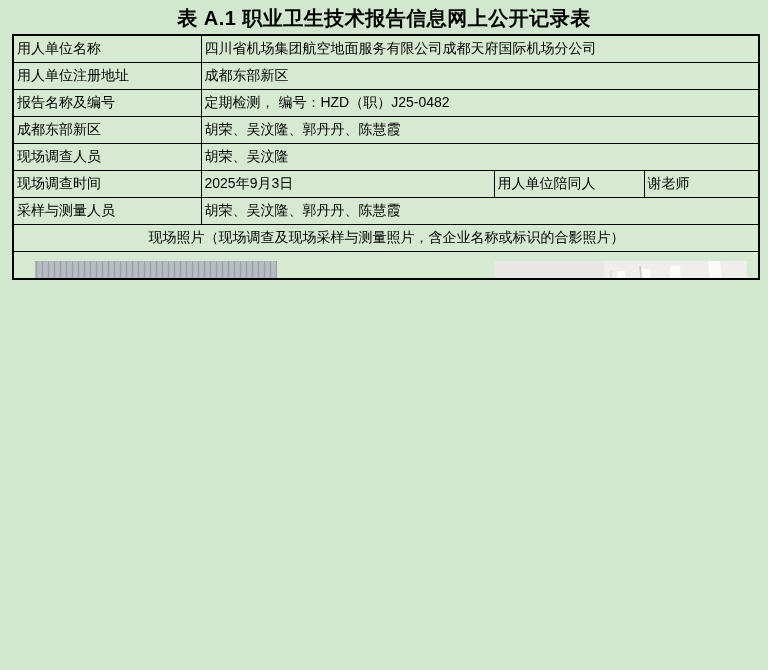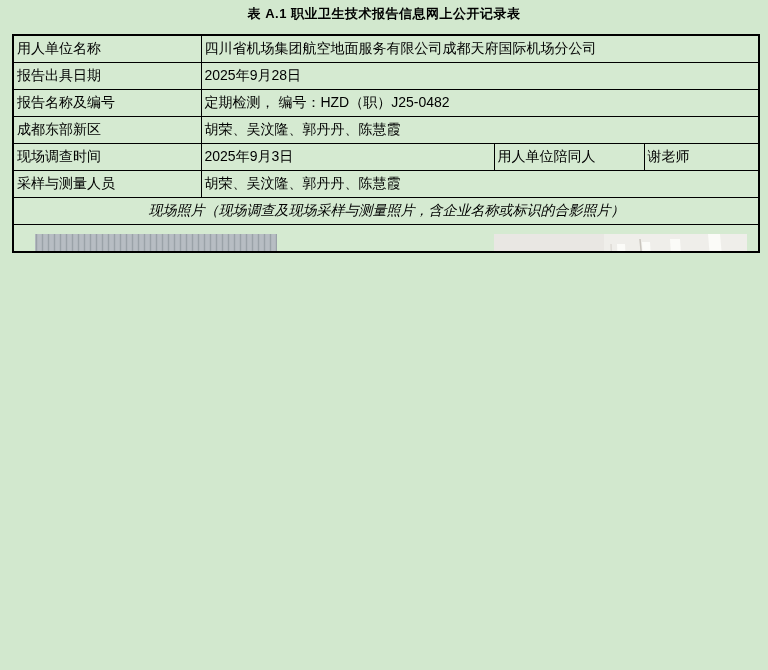--- a/index.html
+++ b/index.html
@@ -7,21 +7,21 @@
     width:768px;height:670px;
     background:#d2e8ce;
     font-family:"Liberation Sans","DejaVu Sans",sans-serif;
     color:#000;
     position:relative;
     overflow:hidden;
   }
   .stage{position:absolute;inset:0;width:768px;height:670px;}
   .doc-title{
     position:absolute;top:5px;left:0;width:768px;
-    text-align:center;font-size:13px;font-weight:bold;
+    text-align:center;font-size:20px;font-weight:bold;
     letter-spacing:0.5px;
   }
   table.record{
     position:absolute;left:12px;top:34px;
     width:746px;
     border-collapse:collapse;
     border:2px solid #000;
     table-layout:fixed;
     background:#d5ead1;
   }
@@ -31,21 +31,20 @@
     padding:0 2px 0 3px;
     vertical-align:middle;
     height:26px;
     overflow:hidden;
     white-space:nowrap;
   }
   td.photo-header{
     text-align:center;
     height:21px;
     font-size:14px;
-    font-style:italic;
   }
   td.photo-cell{
     height:322px;
     padding:0;
     position:relative;
   }
   .photo{
     position:absolute;
     overflow:hidden;
     background:#b9bec2;
@@ -67,30 +66,34 @@
         <col style="width:293px">
         <col style="width:150px">
         <col style="width:115px">
     </colgroup>
     <tbody>
       <tr>
         <td>用人单位名称</td>
         <td colspan="3">四川省机场集团航空地面服务有限公司成都天府国际机场分公司</td>
       </tr>
       <tr>
-        <td>报告出具日期</td>
-        <td colspan="3">2025年9月28日</td>
+        <td>用人单位注册地址</td>
+        <td colspan="3">成都东部新区</td>
       </tr>
       <tr>
         <td>报告名称及编号</td>
         <td colspan="3">定期检测， 编号：HZD（职）J25-0482</td>
       </tr>
       <tr>
         <td>成都东部新区</td>
         <td colspan="3">胡荣、吴汶隆、郭丹丹、陈慧霞</td>
+      </tr>
+      <tr>
+        <td>现场调查人员</td>
+        <td colspan="3">胡荣、吴汶隆</td>
       </tr>
       <tr>
         <td>现场调查时间</td>
         <td>2025年9月3日</td>
         <td>用人单位陪同人</td>
         <td>谢老师</td>
       </tr>
       <tr>
         <td>采样与测量人员</td>
         <td colspan="3">胡荣、吴汶隆、郭丹丹、陈慧霞</td>

